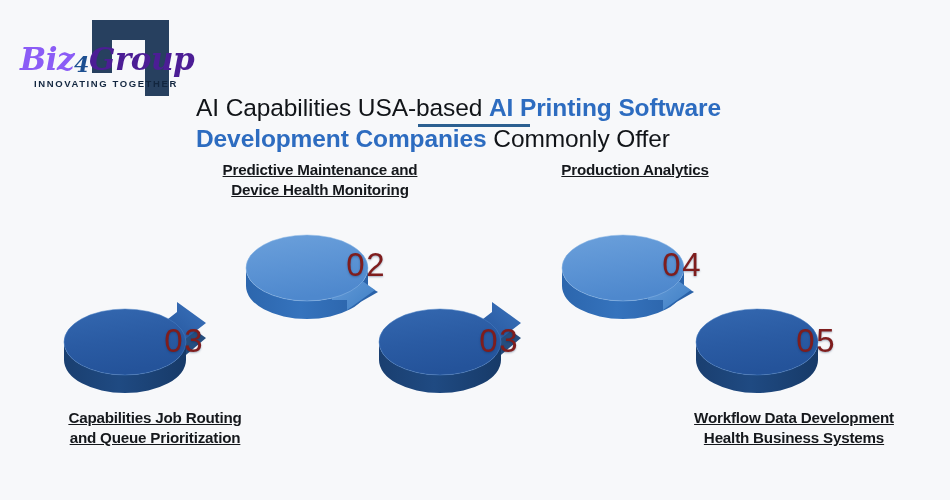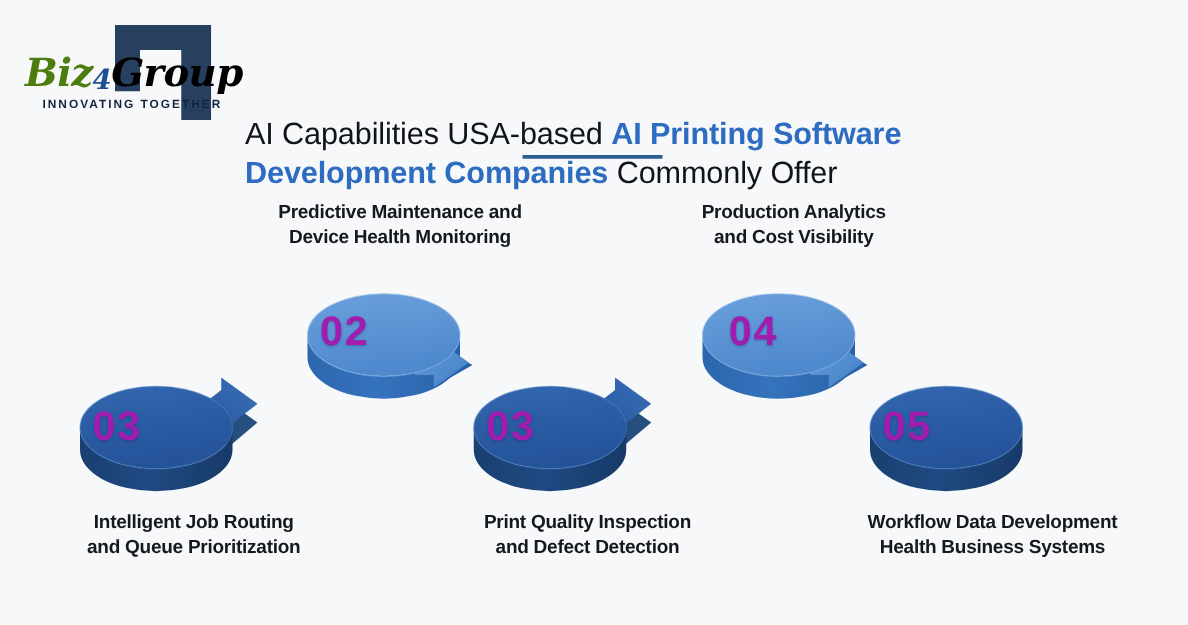--- a/index.html
+++ b/index.html
@@ -43,27 +43,27 @@
     height: 38px;
     font-family: "DejaVu Serif", serif;
     font-style: italic;
     font-weight: bold;
     font-size: 31px;
     letter-spacing: -0.5px;
     color: #2f77c0;
     line-height: 38px;
     white-space: nowrap;
   }
-  #logo-wordmark .biz { color: #4d7c0f; }
+  #logo-wordmark .biz { color: #8b5cf6; }
   #logo-wordmark .four {
     color: #1d4f91;
     font-size: 22px;
     vertical-align: -2px;
   }
-  #logo-wordmark .group { color: #000000; font-style: italic; }
+  #logo-wordmark .group { color: #4c1d95; font-style: italic; }
   #logo-tagline {
     position: absolute;
     left: 20px;
     top: 60px;
     font-family: "Liberation Sans", sans-serif;
     font-size: 9.5px;
     font-weight: bold;
     letter-spacing: 1.6px;
     color: #12263f;
     white-space: nowrap;
@@ -102,50 +102,51 @@
   .disc-wrap {
     position: absolute;
     width: 170px;
     height: 120px;
   }
   .disc-wrap svg { display: block; }
 
   .disc-num {
     position: absolute;
     width: 100%;
-    text-align: left;
+    text-align: right;
     font-size: 33px;
-    font-weight: bold;
-    color: #a21caf;
+    font-weight: normal;
+    color: #7f1d1d;
     letter-spacing: 1.5px;
     text-shadow: 0 1px 2px rgba(10,40,80,0.35);
     pointer-events: none;
   }
 
   .step-label {
     position: absolute;
     text-align: center;
     font-size: 15.2px;
     line-height: 20px;
     font-weight: bold;
     color: #15181c;
     letter-spacing: -0.2px;
+    text-decoration: underline;
   }
 
   
   #step1 { left: 60px;  top: 282px; }
   #step2 { left: 232px; top: 212px; }
   #step3 { left: 375px; top: 282px; }
   #step4 { left: 548px; top: 212px; }
   #step5 { left: 692px; top: 282px; }
 
   #step1 .disc-num { top: 40px; left: 14px; width: 130px; }
   #step2 .disc-num { top: 34px; left: 24px; width: 130px; }
   #step3 .disc-num { top: 40px; left: 14px; width: 130px; }
-  #step4 .disc-num { top: 34px; left: 35px; width: 130px; }
+  #step4 .disc-num { top: 34px; left: 24px; width: 130px; }
   #step5 .disc-num { top: 40px; left: 14px; width: 130px; }
 
   #label1 { left: 30px;  top: 408px; width: 250px; }
   #label2 { left: 178px; top: 160px; width: 284px; }
   #label3 { left: 342px; top: 408px; width: 256px; }
   #label4 { left: 510px; top: 160px; width: 250px; }
   #label5 { left: 648px; top: 408px; width: 292px; }
 </style>
 </head>
 <body>
@@ -193,21 +194,21 @@
 
         <path d="M99 44 L117 30 L117 20 L146 41 L119 62 L119 52 L103 58 Z" fill="url(#g1arrowT)"></path>
 
         <ellipse cx="65" cy="60" rx="61" ry="33" fill="url(#g1top)"></ellipse>
         <ellipse cx="65" cy="60" rx="61" ry="33" fill="none" stroke="#4a7fc4" stroke-opacity="0.5" stroke-width="1"></ellipse>
       </svg>
     </div>
     <div class="disc-num">03</div>
   </div>
   <div class="step-label" id="label1">
-    <div>Intelligent Job Routing</div>
+    <div>Capabilities Job Routing</div>
     <div>and Queue Prioritization</div>
   </div>
 
   <div class="step" id="step2">
     <div class="disc-wrap">
       <svg width="170" height="130" viewBox="0 0 170 130">
         <defs>
           <linearGradient id="g2top" x1="0" y1="0" x2="0.25" y2="1">
             <stop offset="0%" stop-color="#6ba0db"></stop>
             <stop offset="55%" stop-color="#5b93d4"></stop>
@@ -262,24 +263,20 @@
         </defs>
         <path d="M100 48 L118 34 L118 24 L146 44 L120 66 L120 56 L104 62 Z" fill="#1a4478" opacity="0.95" transform="translate(0,12)"></path>
         <path d="M4 60 A61 33 0 0 0 126 60 L126 78 A61 33 0 0 1 4 78 Z" fill="url(#g3side)"></path>
         <path d="M99 44 L117 30 L117 20 L146 41 L119 62 L119 52 L103 58 Z" fill="url(#g3arrowT)"></path>
         <ellipse cx="65" cy="60" rx="61" ry="33" fill="url(#g3top)"></ellipse>
         <ellipse cx="65" cy="60" rx="61" ry="33" fill="none" stroke="#4a7fc4" stroke-opacity="0.5" stroke-width="1"></ellipse>
       </svg>
     </div>
     <div class="disc-num">03</div>
   </div>
-  <div class="step-label" id="label3">
-    <div>Print Quality Inspection</div>
-    <div>and Defect Detection</div>
-  </div>
 
   <div class="step" id="step4">
     <div class="disc-wrap">
       <svg width="170" height="130" viewBox="0 0 170 130">
         <defs>
           <linearGradient id="g4top" x1="0" y1="0" x2="0.25" y2="1">
             <stop offset="0%" stop-color="#6ba0db"></stop>
             <stop offset="55%" stop-color="#5b93d4"></stop>
             <stop offset="100%" stop-color="#4e88cd"></stop>
           </linearGradient>
@@ -297,21 +294,20 @@
         <path d="M14 56 A61 33 0 0 0 136 56 L136 74 A61 33 0 0 1 14 74 Z" fill="url(#g4side)"></path>
         <path d="M101 50 L119 50 L119 40 L147 60 L119 80 L119 70 L104 70 Z" fill="url(#g4arrowT)" transform="translate(-4,18)"></path>
         <ellipse cx="75" cy="56" rx="61" ry="33" fill="url(#g4top)"></ellipse>
         <ellipse cx="75" cy="56" rx="61" ry="33" fill="none" stroke="#8cb8e6" stroke-opacity="0.5" stroke-width="1"></ellipse>
       </svg>
     </div>
     <div class="disc-num">04</div>
   </div>
   <div class="step-label" id="label4">
     <div>Production Analytics</div>
-    <div>and Cost Visibility</div>
   </div>
 
   <div class="step" id="step5">
     <div class="disc-wrap">
       <svg width="170" height="120" viewBox="0 0 170 120">
         <defs>
           <linearGradient id="g5top" x1="0" y1="0" x2="0.25" y2="1">
             <stop offset="0%" stop-color="#3468b0"></stop>
             <stop offset="55%" stop-color="#2a5ba3"></stop>
             <stop offset="100%" stop-color="#24539a"></stop>

